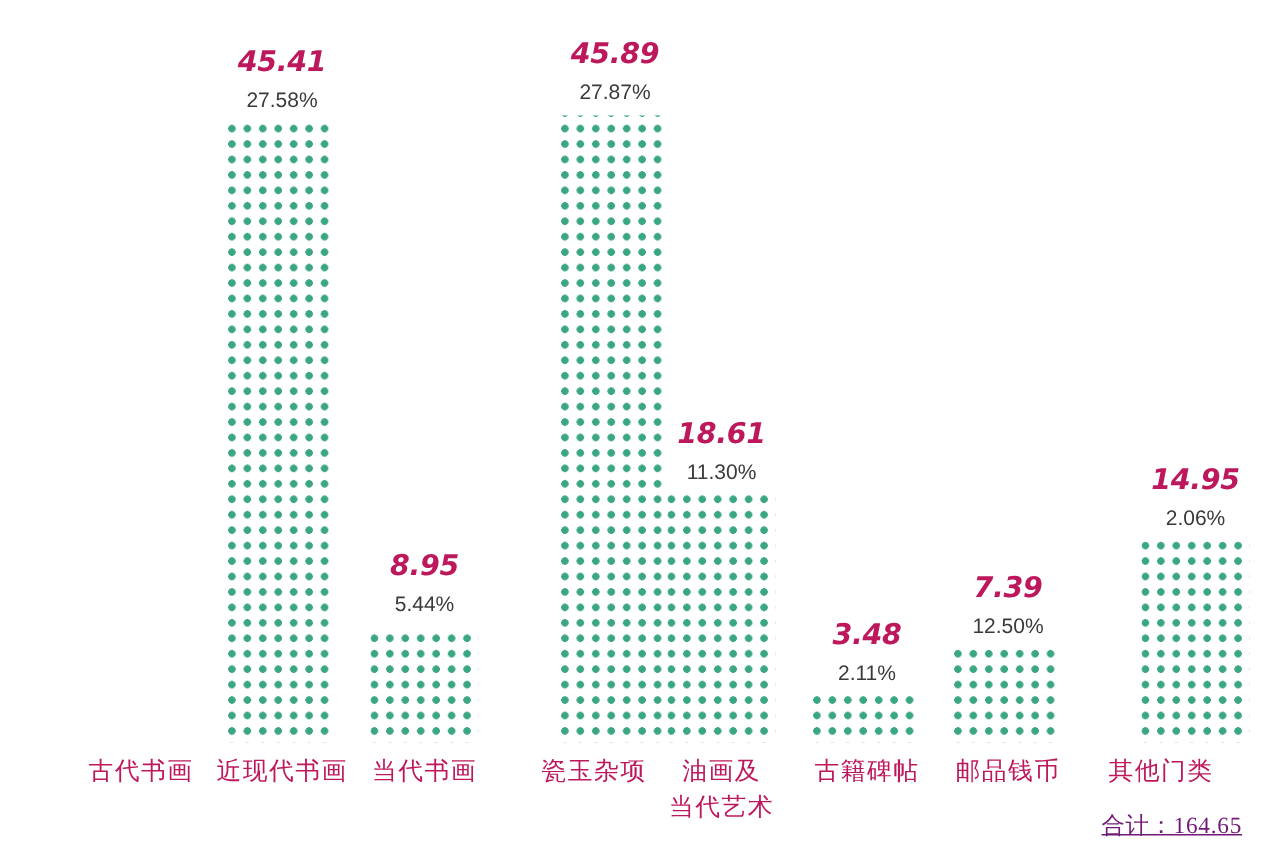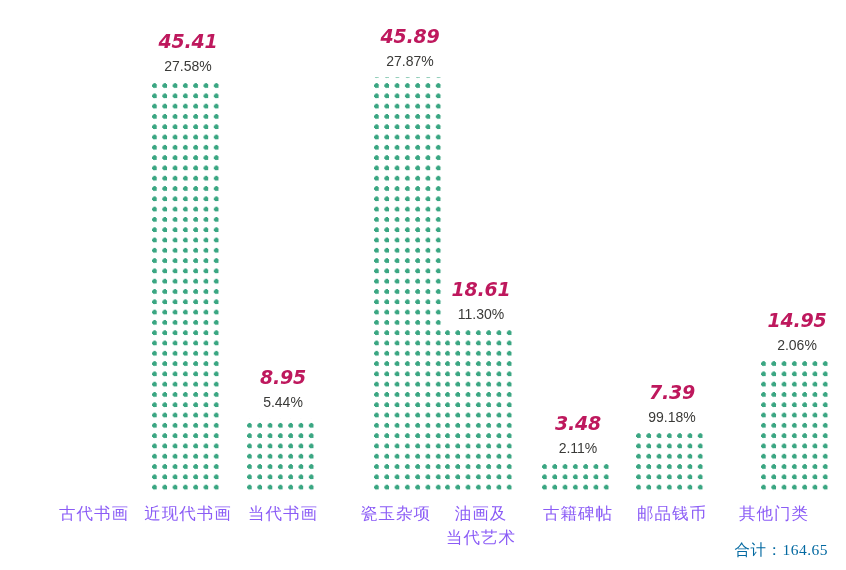--- a/index.html
+++ b/index.html
@@ -76,37 +76,38 @@
     left: 0;
     top: 503px;
     width: 846px;
     height: 60px;
   }
 
   .cat-label {
     position: absolute;
     width: 110px;
     text-align: center;
-    font-family: Liberation Mono, monospace;
+    font-family: Liberation Sans, sans-serif;
     font-size: 16.5px;
-    color: #8b5cf6;
+    color: #be185d;
     line-height: 1.45;
     letter-spacing: 1px;
   }
   .cat-label .line2 { display: block; }
 
   #total-label {
     position: absolute;
     right: 18px;
     top: 540px;
     font-family: "Liberation Serif", "DejaVu Serif", serif;
     font-size: 15.5px;
-    color: #0369a1;
+    color: #701a75;
     letter-spacing: 0.5px;
     white-space: nowrap;
+    text-decoration: underline;
   }
 </style>
 </head>
 <body>
 
 <div id="chart-root">
 
   <div class="plot-area">
 
 
@@ -135,21 +136,21 @@
     </div>
 
     <div class="bar-group" style="left:541px;">
       <div class="value-label">3.48</div>
       <div class="pct-label">2.11%</div>
       <div class="dot-bar" style="height:31px;"></div>
     </div>
 
     <div class="bar-group" style="left:635px;">
       <div class="value-label">7.39</div>
-      <div class="pct-label">99.18%</div>
+      <div class="pct-label">12.50%</div>
       <div class="dot-bar" style="height:62px;"></div>
     </div>
 
     <div class="bar-group" style="left:760px;">
       <div class="value-label">14.95</div>
       <div class="pct-label">2.06%</div>
       <div class="dot-bar" style="height:134px;"></div>
     </div>
 
   </div>

